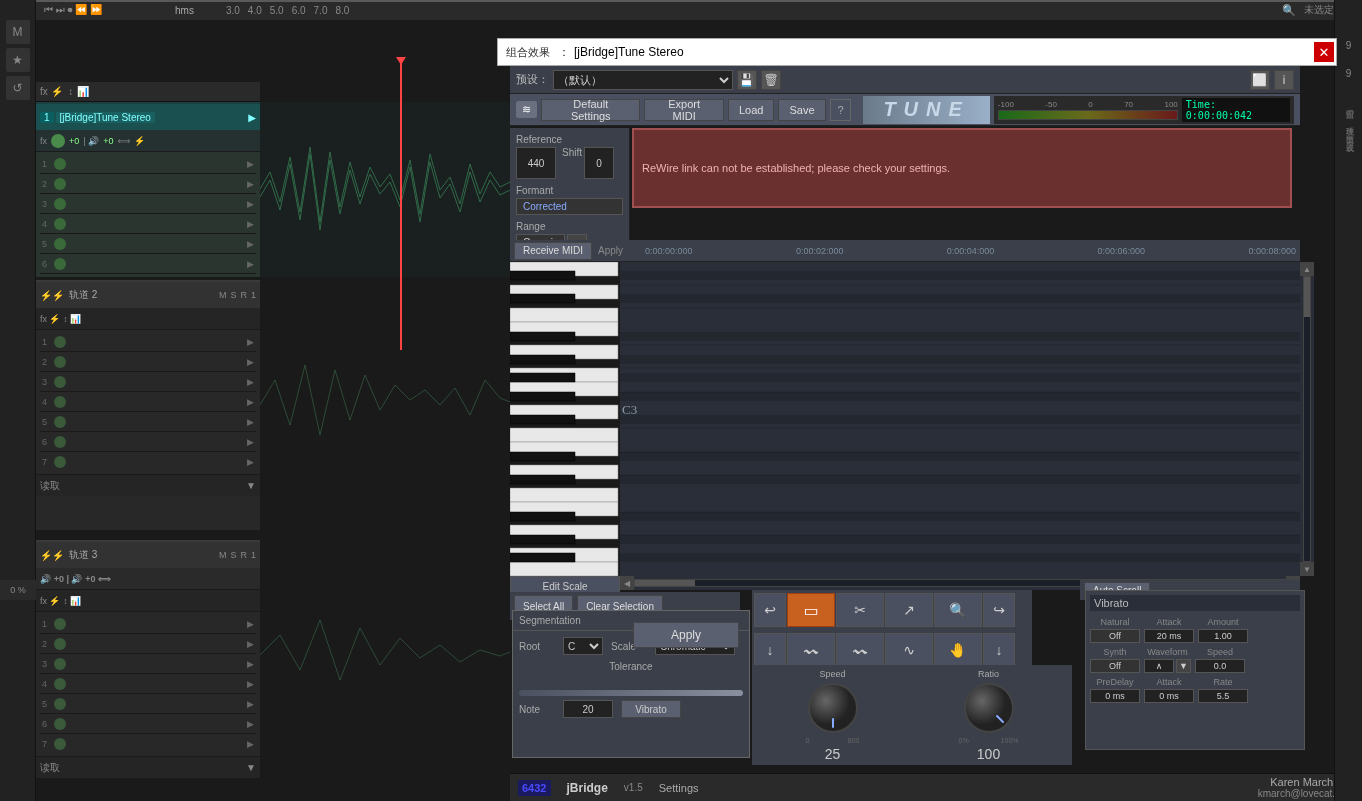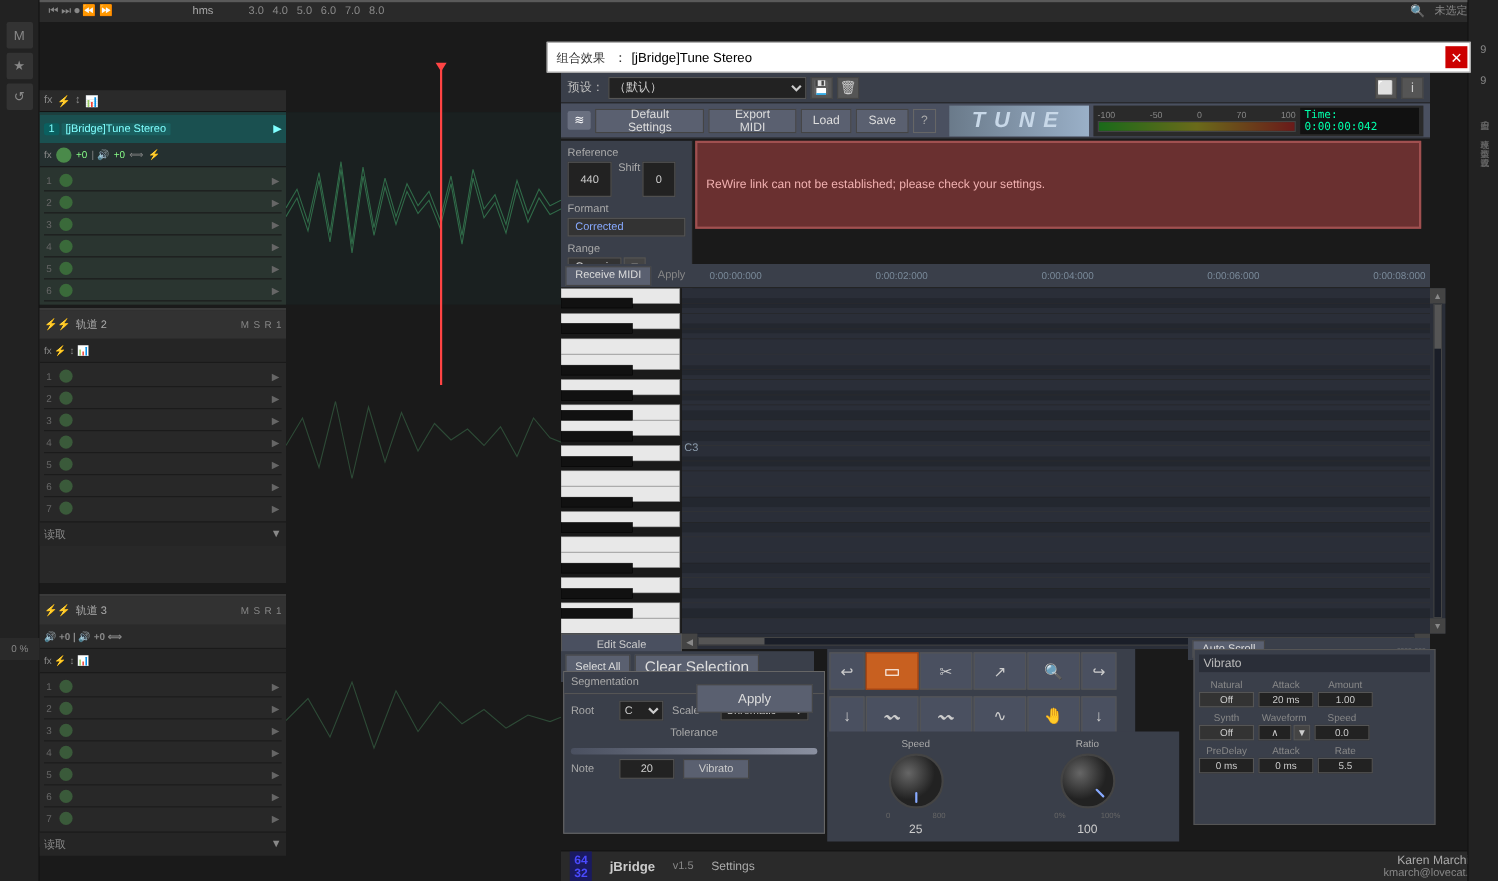--- a/index.html
+++ b/index.html
@@ -265,21 +265,21 @@
       align-items: center;
       gap: 2px;
     }
     .knob-label {
       color: #aaa;
       font-size: 9px;
       text-align: center;
     }
     .knob-value {
       color: #ccc;
-      font-size: 11px;
+      font-size: 14px;
       text-align: right;
     }
 
     
     .vibrato-panel {
       position: absolute;
       top: 590px;
       left: 1085px;
       width: 220px;
       height: 160px;
@@ -355,21 +355,21 @@
       height: 18px;
       background: #222;
       border: 1px solid #555;
       color: #ccc;
       font-size: 10px;
       text-align: center;
     }
     .tolerance-row {
       display: flex;
       flex-direction: column;
-      gap: 8px;
+      gap: 18px;
     }
     .tolerance-label {
       color: #aaa;
       font-size: 10px;
       text-align: center;
     }
     .tolerance-slider {
       width: 100%;
       height: 6px;
       background: linear-gradient(to right, #4a5060, #8a90a0);
@@ -645,21 +645,21 @@
     <rect x="0" y="111" width="680" height="9" fill="rgba(0,0,0,0.15)"></rect>
     <rect x="0" y="130" width="680" height="9" fill="rgba(0,0,0,0.15)"></rect>
     <rect x="0" y="153" width="680" height="9" fill="rgba(0,0,0,0.15)"></rect>
     <rect x="0" y="190" width="680" height="9" fill="rgba(0,0,0,0.15)"></rect>
     <rect x="0" y="213" width="680" height="9" fill="rgba(0,0,0,0.15)"></rect>
     <rect x="0" y="250" width="680" height="9" fill="rgba(0,0,0,0.15)"></rect>
     <rect x="0" y="273" width="680" height="9" fill="rgba(0,0,0,0.15)"></rect>
     <rect x="0" y="291" width="680" height="9" fill="rgba(0,0,0,0.15)"></rect>
   </svg>
   
-  <div style="position:absolute; top:140px; left:2px; color:#8a9aaa; font-size:10px;">C3</div>
+  <div style="position:absolute; top:140px; left:2px; color:#8a9aaa; font-size:13px;font-family:Liberation Serif, serif;">C3</div>
 </div>
 
 <div style="position:absolute; top:576px; left:620px; width:680px; height:14px; background:#2a2e38; display:flex; align-items:center;">
   <div class="scroll-arrow">◀</div>
   <div style="flex:1; height:8px; background:#1a1e28; border:1px solid #444; position:relative;">
     <div style="width:60px; height:100%; background:#555;"></div>
   </div>
   <div class="scroll-arrow">▶</div>
 </div>
 
@@ -670,21 +670,21 @@
   </div>
   <div class="scroll-arrow">▼</div>
 </div>
 
 <div style="position:absolute; top:576px; left:510px; width:110px; height:20px; background:#4a5060; border:1px solid #555; display:flex; align-items:center; justify-content:center; cursor:pointer;">
   <span style="color:#ccc; font-size:10px;">Edit Scale</span>
 </div>
 
 <div style="position:absolute; top:592px; left:510px; width:230px; height:28px; background:#3a3f4a; display:flex; align-items:center; padding:0 4px; gap:4px;">
   <button class="select-all-btn" style="font-size:10px; height:22px; padding:0 8px; background:#5a6070; border:1px solid #444; color:#ddd; cursor:pointer;">Select All</button>
-  <button class="clear-sel-btn" style="font-size:14px; height:22px; padding:0 8px; background:#5a6070; border:1px solid #444; color:#ddd; cursor:pointer;">Clear Selection</button>
+  <button class="clear-sel-btn" style="font-size:10px; height:22px; padding:0 8px; background:#5a6070; border:1px solid #444; color:#ddd; cursor:pointer;">Clear Selection</button>
 </div>
 
 <div class="seg-box">
   <div class="seg-header">Segmentation</div>
   <div class="seg-body">
     <div class="seg-row">
       <span class="seg-field-label">Root</span>
       <select class="seg-select" style="width:40px;">
         <option>C</option>
       </select>
@@ -824,21 +824,21 @@
       <div style="background:#222; border:1px solid #555; padding:1px 4px; color:#ccc; font-size:9px; width:50px; text-align:center;">0 ms</div>
     </div>
     <div class="vibrato-col">
       <span class="vibrato-col-label">Rate</span>
       <div style="background:#222; border:1px solid #555; padding:1px 4px; color:#ccc; font-size:9px; width:50px; text-align:center;">5.5</div>
     </div>
   </div>
 </div>
 
 <div class="status-bar">
-  <div style="display:flex; flex-direction:column; align-items:center; background:#1a1a60; padding:2px 4px;">
+  <div style="display:flex; flex-direction:row; align-items:center; background:#1a1a60; padding:2px 4px;">
     <span style="color:#4a4aff; font-size:11px; font-weight:bold;">64</span>
     <span style="color:#4a4aff; font-size:11px; font-weight:bold;">32</span>
   </div>
   <span style="color:#ccc; font-size:12px; font-weight:bold;">jBridge</span>
   <span style="color:#888; font-size:10px;">v1.5</span>
   <span style="color:#aaa; font-size:11px; cursor:pointer;">Settings</span>
   <div style="margin-left:auto; display:flex; flex-direction:column; align-items:flex-end;">
     <span style="color:#aaa; font-size:11px;">Karen Marchione</span>
     <span style="color:#888; font-size:10px;">kmarch@lovecat.com</span>
   </div>

